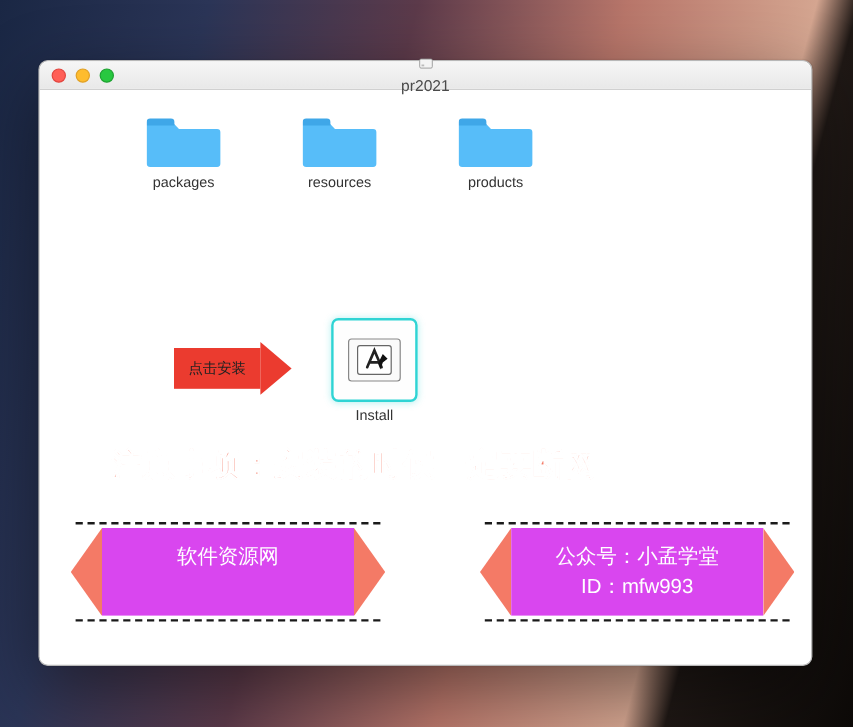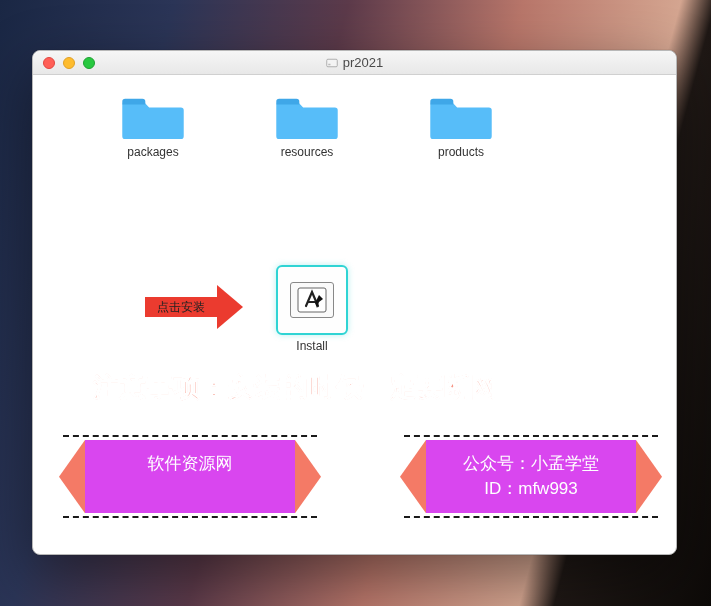--- a/index.html
+++ b/index.html
@@ -37,30 +37,31 @@
   .tl { width: 12px; height: 12px; border-radius: 50%; }
   .tl.red { background: #ff5f57; border: 0.5px solid #e24640; }
   .tl.yellow { background: #febc2e; border: 0.5px solid #e1a126; }
   .tl.green { background: #28c840; border: 0.5px solid #1fa232; }
   .title-center {
     position: absolute; left: 0; right: 0;
     text-align: center;
     font-size: 13px; color: #4a4a4a;
     display: flex; justify-content: center; align-items: center; gap: 5px;
     pointer-events: none;
+    flex-direction: column;
   }
   .disk-icon {
     width: 12px; height: 12px; display: inline-block;
   }
   .content {
     flex: 1; position: relative; padding: 18px 24px;
     border-radius: 0 0 8px 8px;
   }
   .folder-row {
-    display: flex; gap: 74px; padding-left: 56px;
+    display: flex; gap: 50px; padding-left: 56px;
   }
   .folder-item {
     display: flex; flex-direction: column; align-items: center; width: 80px;
     cursor: default;
   }
   .folder-icon { width: 62px; height: 48px; }
   .folder-label { font-size: 12px; color: #333; margin-top: 4px; }
   .install-area {
     position: absolute; left: 220px; top: 190px;
     display: flex; flex-direction: column; align-items: center; padding-left: 23px;
@@ -81,21 +82,21 @@
     display: flex; align-items: center; justify-content: center;
     position: relative;
   }
   .install-label { font-size: 12px; color: #333; margin-top: 4px; }
   .arrow-callout {
     position: absolute; left: 112px; top: 210px;
     display: flex; align-items: center;
   }
   .arrow-body {
     background: #eb3b2f;
-    height: 20px; width: 72px;
+    height: 34px; width: 72px;
     display: flex; align-items: center; justify-content: center;
     font-size: 12px; color: #222; font-weight: 500;
     position: relative;
   }
   .arrow-head {
     width: 0; height: 0;
     border-top: 22px solid transparent;
     border-bottom: 22px solid transparent;
     border-left: 26px solid #eb3b2f;
   }

